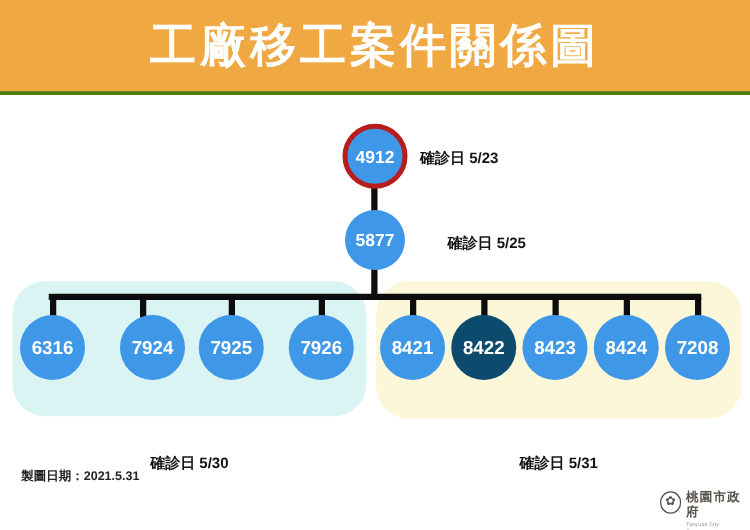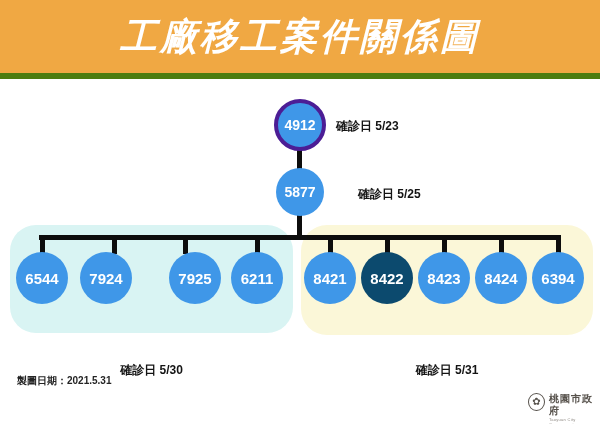--- a/index.html
+++ b/index.html
@@ -3,40 +3,40 @@
 <meta charset="utf-8">
 <style>
   html,body{margin:0;padding:0;background:#fff;}
   .canvas{
     position:relative;width:600px;height:424px;background:#ffffff;overflow:hidden;
     font-family:"Liberation Sans","DejaVu Sans",sans-serif;
   }
   
   .header{
     position:absolute;left:0;top:0;width:600px;height:73px;
-    background:#F0A843;border-bottom:6px solid #4d7c0f;
-    display:flex;align-items:center;justify-content:center;font-style:italic;
+    background:#F0A843;border-bottom:3px solid #4d7c0f;
+    display:flex;align-items:center;justify-content:center;
   }
   .header h1{
     margin:0;color:#ffffff;font-size:37px;font-weight:800;letter-spacing:3px;
   }
   
   .group-box{position:absolute;border-radius:26px;}
   .box-may30{left:10px;top:225px;width:283px;height:108px;background:#D9F4F3;}
   .box-may31{left:301px;top:225px;width:292px;height:110px;background:#FBF7D8;}
   
   .vline{position:absolute;width:5px;background:#0D0D0D;}
   .hline{position:absolute;height:5px;background:#0D0D0D;}
   
   .node{
     position:absolute;border-radius:50%;background:#3F97E8;color:#ffffff;
     font-weight:bold;display:flex;align-items:center;justify-content:center;
     font-size:15px;width:52px;height:52px;z-index:3;
   }
-  .node-root{width:44px;height:44px;border:4px solid #4c1d95;font-size:14px;left:274px;top:99px;}
+  .node-root{width:44px;height:44px;border:4px solid #b91c1c;font-size:14px;left:274px;top:99px;}
   .node-mid{width:48px;height:48px;font-size:14px;left:276px;top:168px;}
   
   .date-label{
     position:absolute;color:#141414;font-size:12px;font-weight:bold;white-space:nowrap;z-index:4;
   }
   .group-label{text-align:center;margin-top:48px;}
   
   .made-date{position:absolute;left:17px;top:374px;font-size:10px;font-weight:bold;color:#242424;}
   .logo{position:absolute;left:528px;top:393px;display:flex;align-items:flex-start;}
   .seal{
@@ -71,31 +71,31 @@
   <div class="vline" style="left:442px;top:238px;height:16px;"></div>
   <div class="vline" style="left:499px;top:238px;height:16px;"></div>
   <div class="vline" style="left:556px;top:238px;height:16px;"></div>
 
   <div class="node node-root">4912</div>
   <div class="date-label" style="left:336px;top:118px;">確診日 5/23</div>
 
   <div class="node node-mid">5877</div>
   <div class="date-label" style="left:336px;top:186px;margin-left:22px;">確診日 5/25</div>
 
-  <div class="node" style="left:16px;top:252px;">6544</div>
-  <div class="node" style="left:80px;top:252px;text-align:center;">7924</div>
-  <div class="node" style="left:169px;top:252px;">7925</div>
-  <div class="node" style="left:231px;top:252px;">6211</div>
+  <div class="node" style="left:16px;top:252px;">6316</div>
+  <div class="node" style="left:96px;top:252px;text-align:center;">7924</div>
+  <div class="node" style="left:159px;top:252px;">7925</div>
+  <div class="node" style="left:231px;top:252px;">7926</div>
   <div class="date-label group-label" style="left:10px;top:314px;width:283px;">確診日 5/30</div>
 
   <div class="node" style="left:304px;top:252px;">8421</div>
   <div class="node" style="left: 361px; top: 252px; background-color: #0c4a6e;">8422</div>
   <div class="node" style="left:418px;top:252px;">8423</div>
   <div class="node" style="left:475px;top:252px;">8424</div>
-  <div class="node" style="left:532px;top:252px;">6394</div>
+  <div class="node" style="left:532px;top:252px;">7208</div>
   <div class="date-label group-label" style="left:301px;top:314px;width:292px;">確診日 5/31</div>
 
   <div class="made-date">製圖日期：2021.5.31</div>
   <div class="logo">
     <div class="seal">✿</div>
     <div class="logo-text">
       <span class="org-name">桃園市政府</span>
       <span class="org-name-en">Taoyuan City Government</span>
     </div>
   </div>

